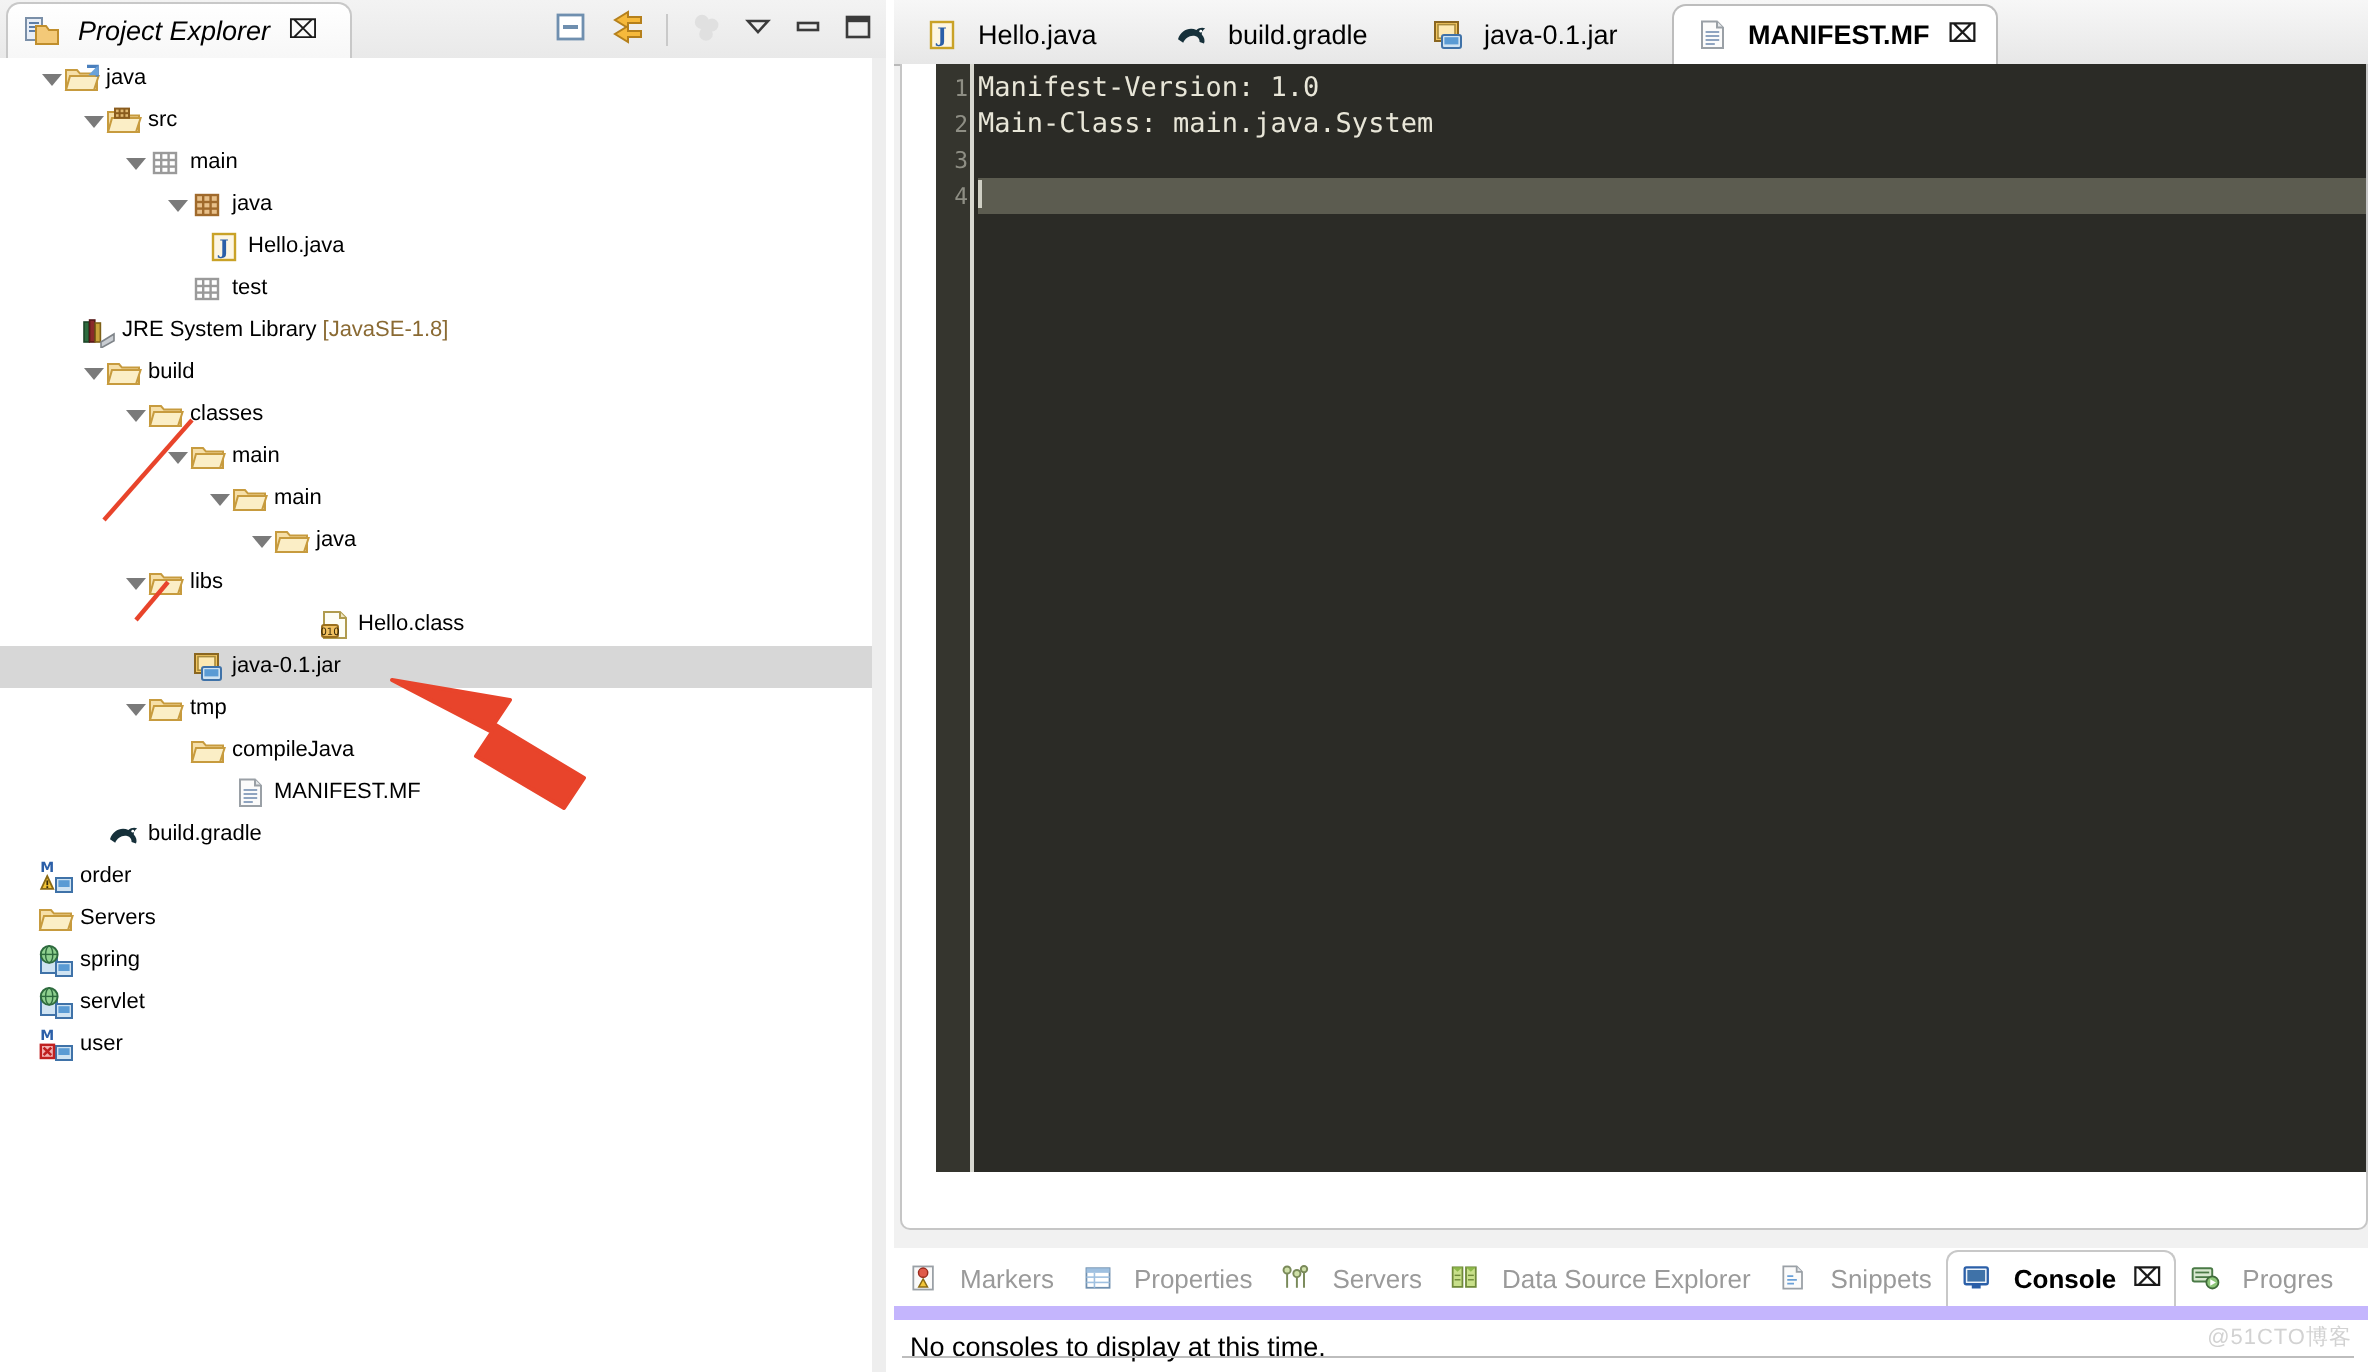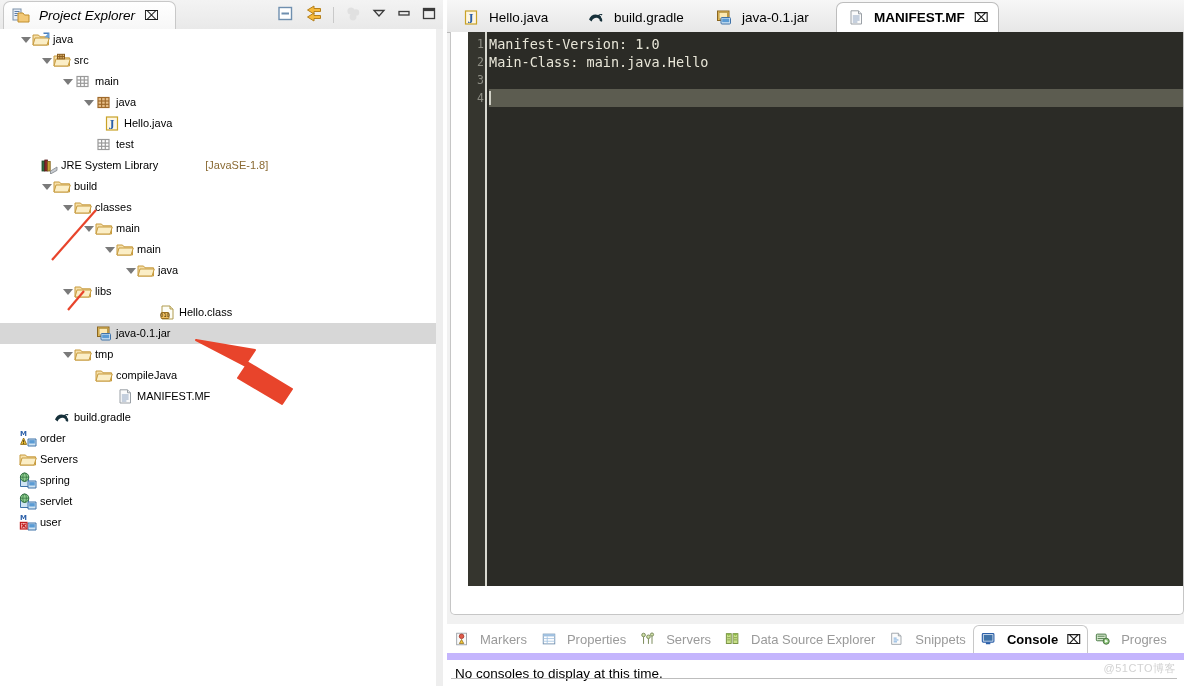--- a/index.html
+++ b/index.html
@@ -55,21 +55,21 @@
     width:13px;height:21px;display:inline-block;flex:none;
     position:relative;
   }
   .twisty.down::before{
     content:"";position:absolute;left:2px;top:8px;
     border-left:5px solid transparent;border-right:5px solid transparent;
     border-top:6px solid #7a7a7a;
   }
   .ico{width:18px;height:17px;flex:none;margin-right:3px;position:relative;display:inline-block;}
   .lbl{font-size:11px;color:#000;line-height:17px;}
-  .lbl .dim{color:#8a6a33;margin-left:44px;}
+  .lbl .dim{color:#8a6a33;}
 
   
   .right{
     position:absolute;left:447px;top:0;width:737px;height:686px;
     background:#f1f1f1;
   }
   .ed-tabstrip{
     position:absolute;left:0;top:0;width:737px;height:32px;
     background:linear-gradient(#f7f7f7,#e7e7e7);
     border-bottom:1px solid #b9b9b9;
@@ -537,21 +537,21 @@
       <div class="code-area">
         <div class="gutter" id="gutter">
             <div>1</div>
             <div>2</div>
             <div>3</div>
             <div>4</div>
           </div>
         <div class="gutter-sep"></div>
         <div class="code-lines" id="code-lines">
             <div class="cline"><span>Manifest-Version: 1.0</span></div>
-            <div class="cline"><span>Main-Class: main.java.Hello</span></div>
+            <div class="cline"><span>Main-Class: main.java.System</span></div>
             <div class="cline"><span></span></div>
             <div class="cline current"><span class="caret"></span></div>
           </div>
       </div>
     </div>
   </div>
 
   <div class="bottom">
     <div class="b-tabstrip" id="b-tabstrip">
         <div class="b-tab">

